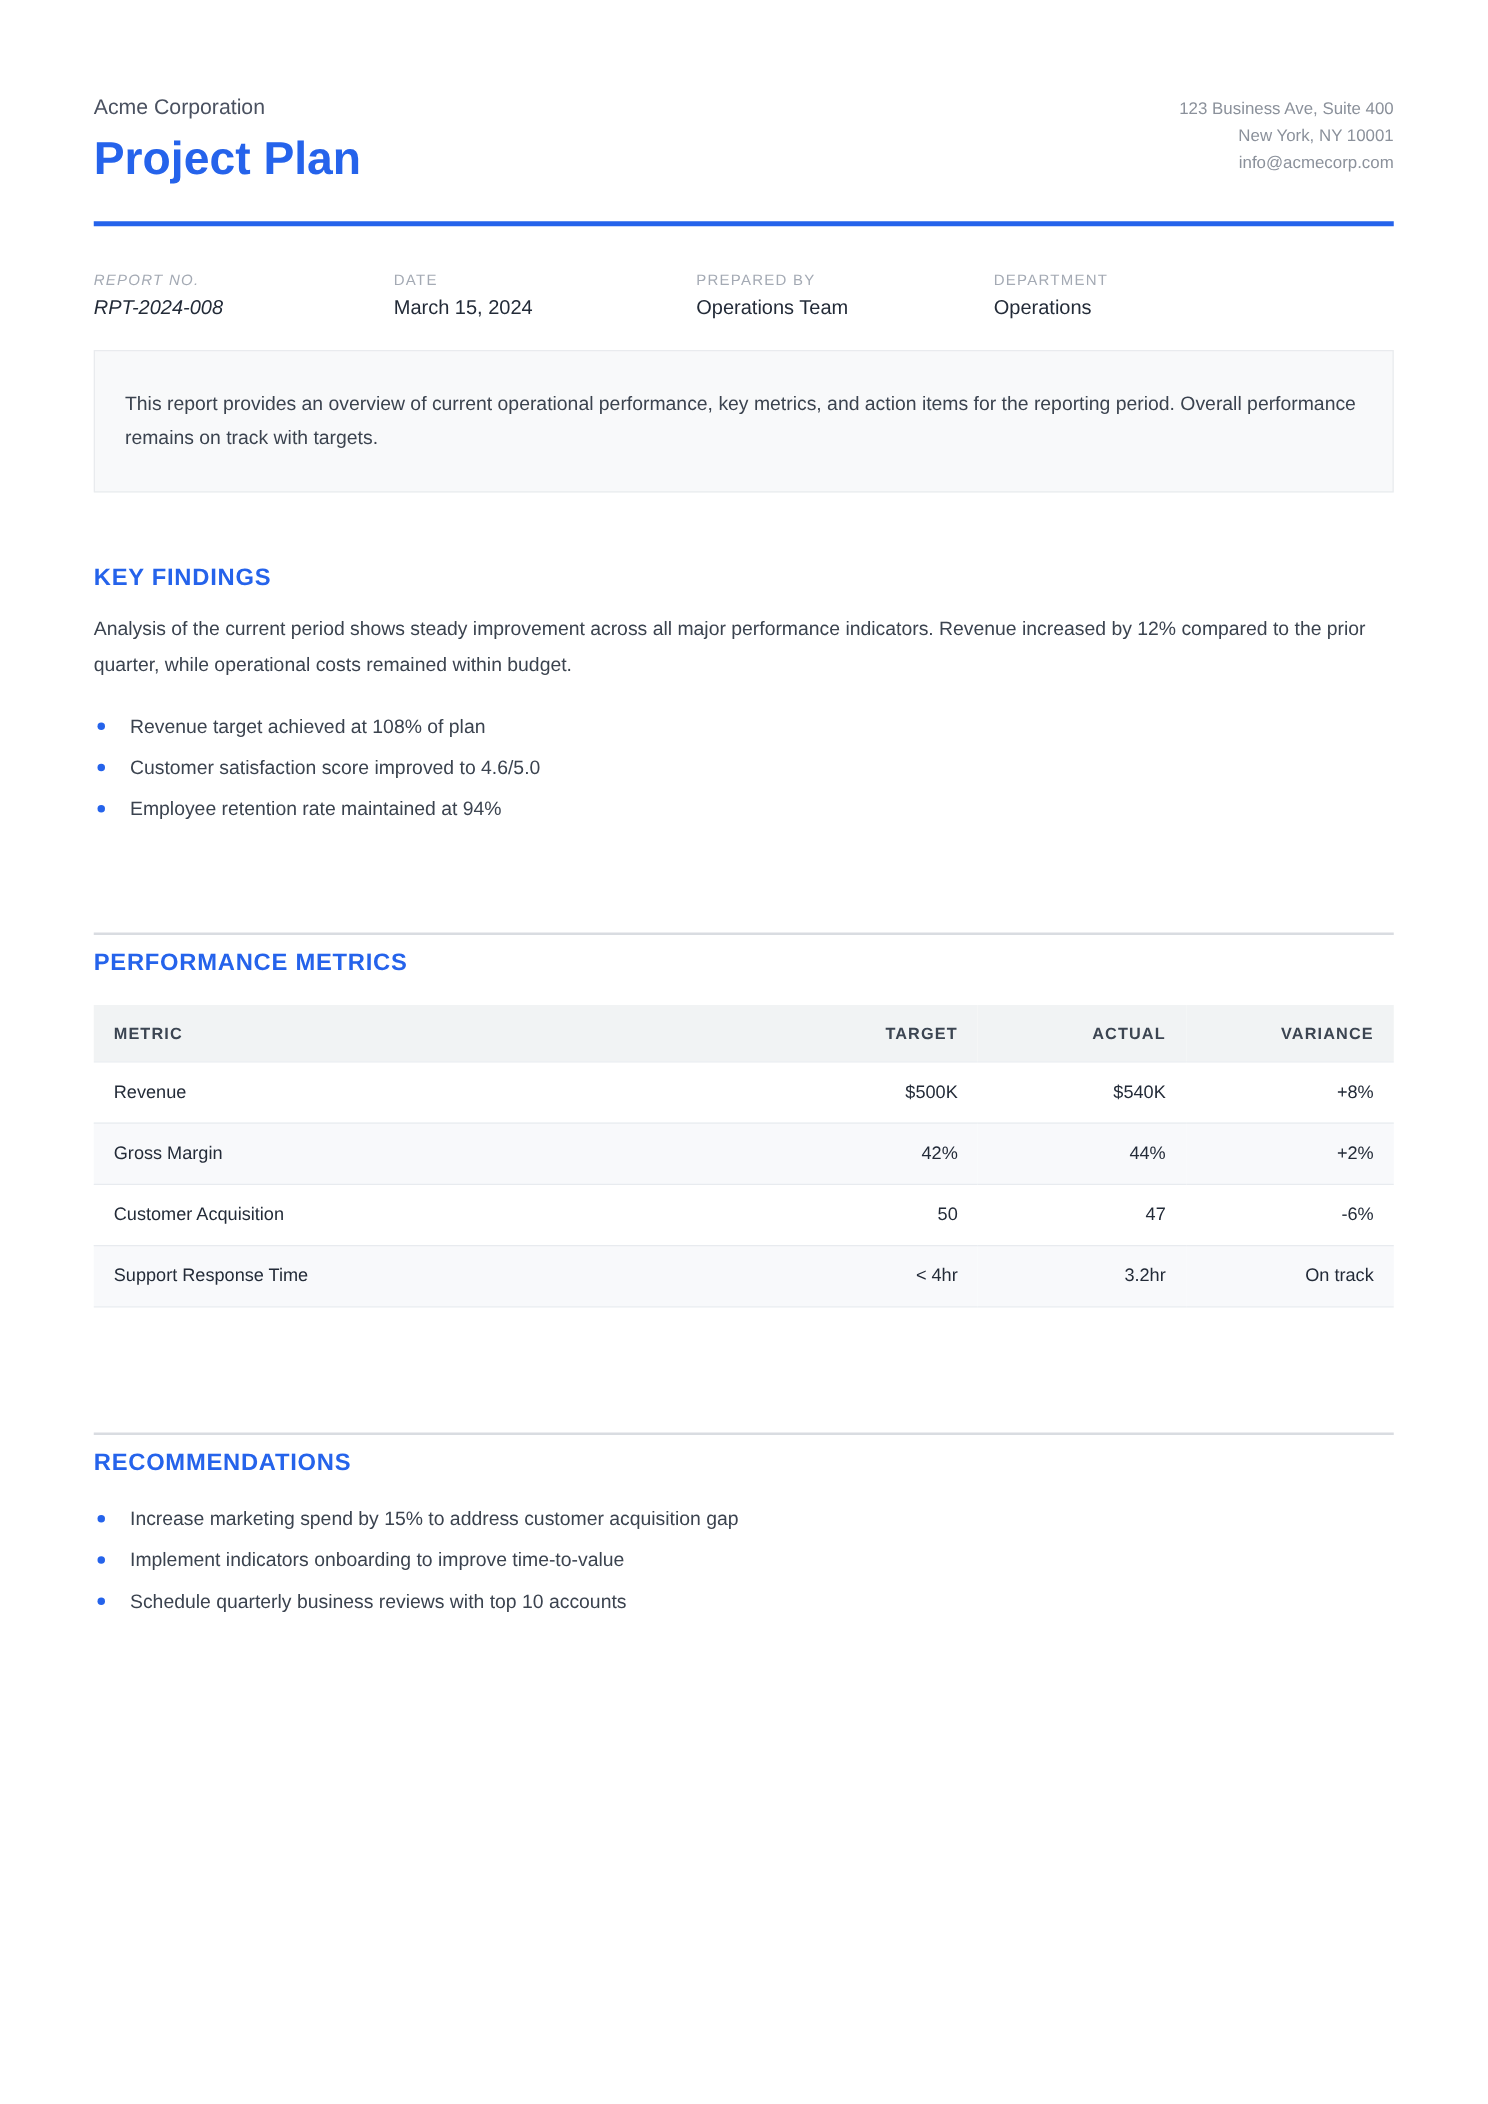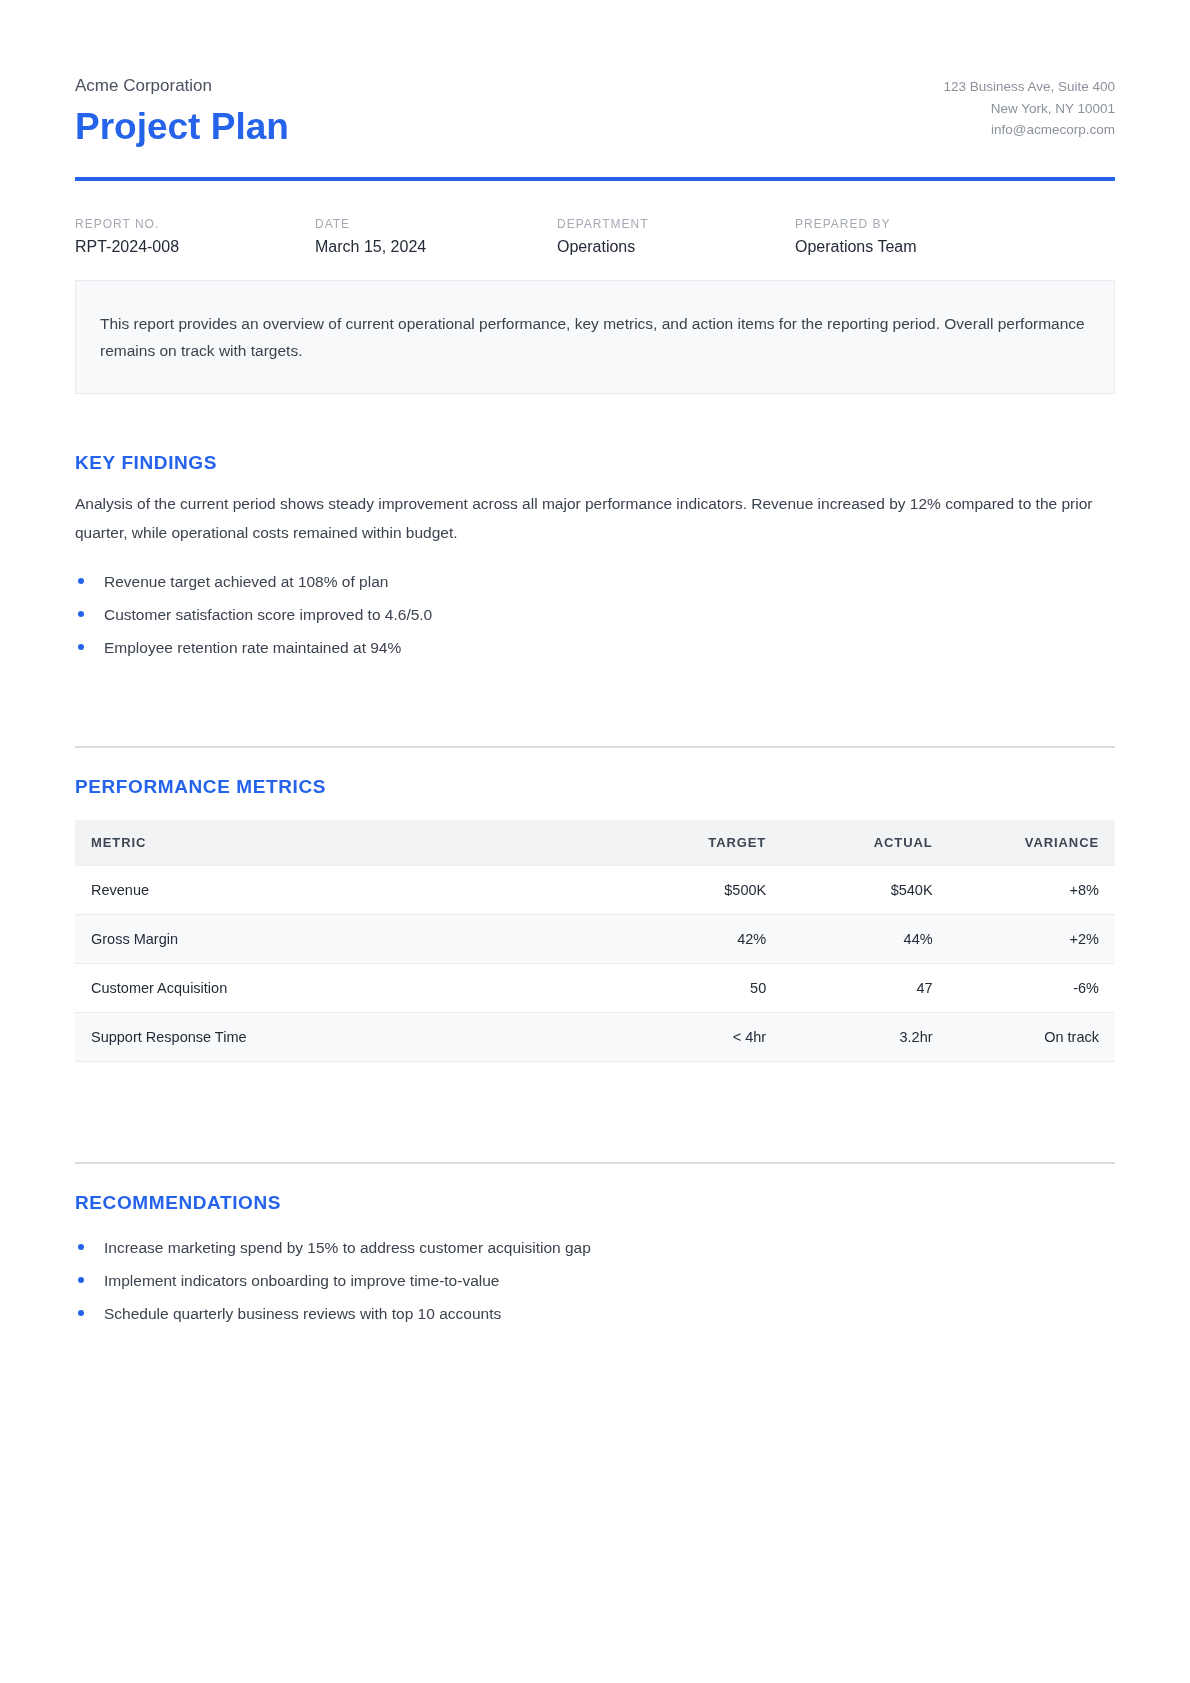--- a/index.html
+++ b/index.html
@@ -28,21 +28,21 @@
     padding:76px 75px 0 75px;
   }
   
   .header{display:flex;justify-content:space-between;align-items:flex-start;}
   .company{font-size:17px;color:#4a5160;line-height:1.2;}
   .doc-title{font-size:37px;font-weight:bold;color:var(--accent);margin-top:10px;line-height:1.15;}
   .address{text-align:right;font-size:13.5px;color:var(--muted);line-height:1.6;}
   .accent-rule{height:4px;background:var(--accent);margin-top:28px;border:none;}
   
   .meta-row{display:flex;margin-top:36px;}
-  .meta-field:nth-child(1){width:240px;}
+  .meta-field:nth-child(1){width:240px;font-style:italic;}
   .meta-field:nth-child(2){width:242px;}
   .meta-field:nth-child(3){width:238px;}
   .meta-field:nth-child(4){flex:1;}
   .meta-label{font-size:12px;color:var(--label);letter-spacing:1px;}
   .meta-value{font-size:16px;color:var(--dark);margin-top:7px;}
   
   .summary-box{
     margin-top:24px;
     background:var(--box-bg);
     border:1px solid var(--box-border);
@@ -69,21 +69,21 @@
   ul.bullets li::before{
     content:"";
     position:absolute;
     left:3px;top:6px;
     width:6px;height:6px;border-radius:50%;
     background:var(--accent);
   }
   .divider{border:none;border-top:2px solid var(--divider);}
   .divider-metrics{margin-top:88px;}
   .divider-reco{margin-top:100px;}
-  .after-divider{margin-top:28px;}
+  .after-divider{margin-top:12px;}
   
   table.metrics{
     width:100%;
     border-collapse:collapse;
     margin-top:22px;
   }
   table.metrics th{
     background:var(--table-head-bg);
     font-size:13px;
     color:#3c4552;
@@ -154,26 +154,26 @@
   <div class="meta-row">
     <div class="meta-field">
       <div class="meta-label">REPORT NO.</div>
       <div class="meta-value">RPT-2024-008</div>
     </div>
     <div class="meta-field">
       <div class="meta-label">DATE</div>
       <div class="meta-value">March 15, 2024</div>
     </div>
     <div class="meta-field">
+      <div class="meta-label">PREPARED BY</div>
+      <div class="meta-value">Operations Team</div>
+    </div>
+    <div class="meta-field">
       <div class="meta-label">DEPARTMENT</div>
       <div class="meta-value">Operations</div>
-    </div>
-    <div class="meta-field">
-      <div class="meta-label">PREPARED BY</div>
-      <div class="meta-value">Operations Team</div>
     </div>
   </div>
 
   <div class="summary-box">
     <span>This report provides an overview of current operational performance, key metrics, and action items for the reporting period. Overall performance remains on track with targets.</span>
   </div>
 
   <div class="section-heading kf-heading">KEY FINDINGS</div>
   <p class="para">Analysis of the current period shows steady improvement across all major performance indicators. Revenue increased by 12% compared to the prior quarter, while operational costs remained within budget.</p>
   <ul class="bullets">

